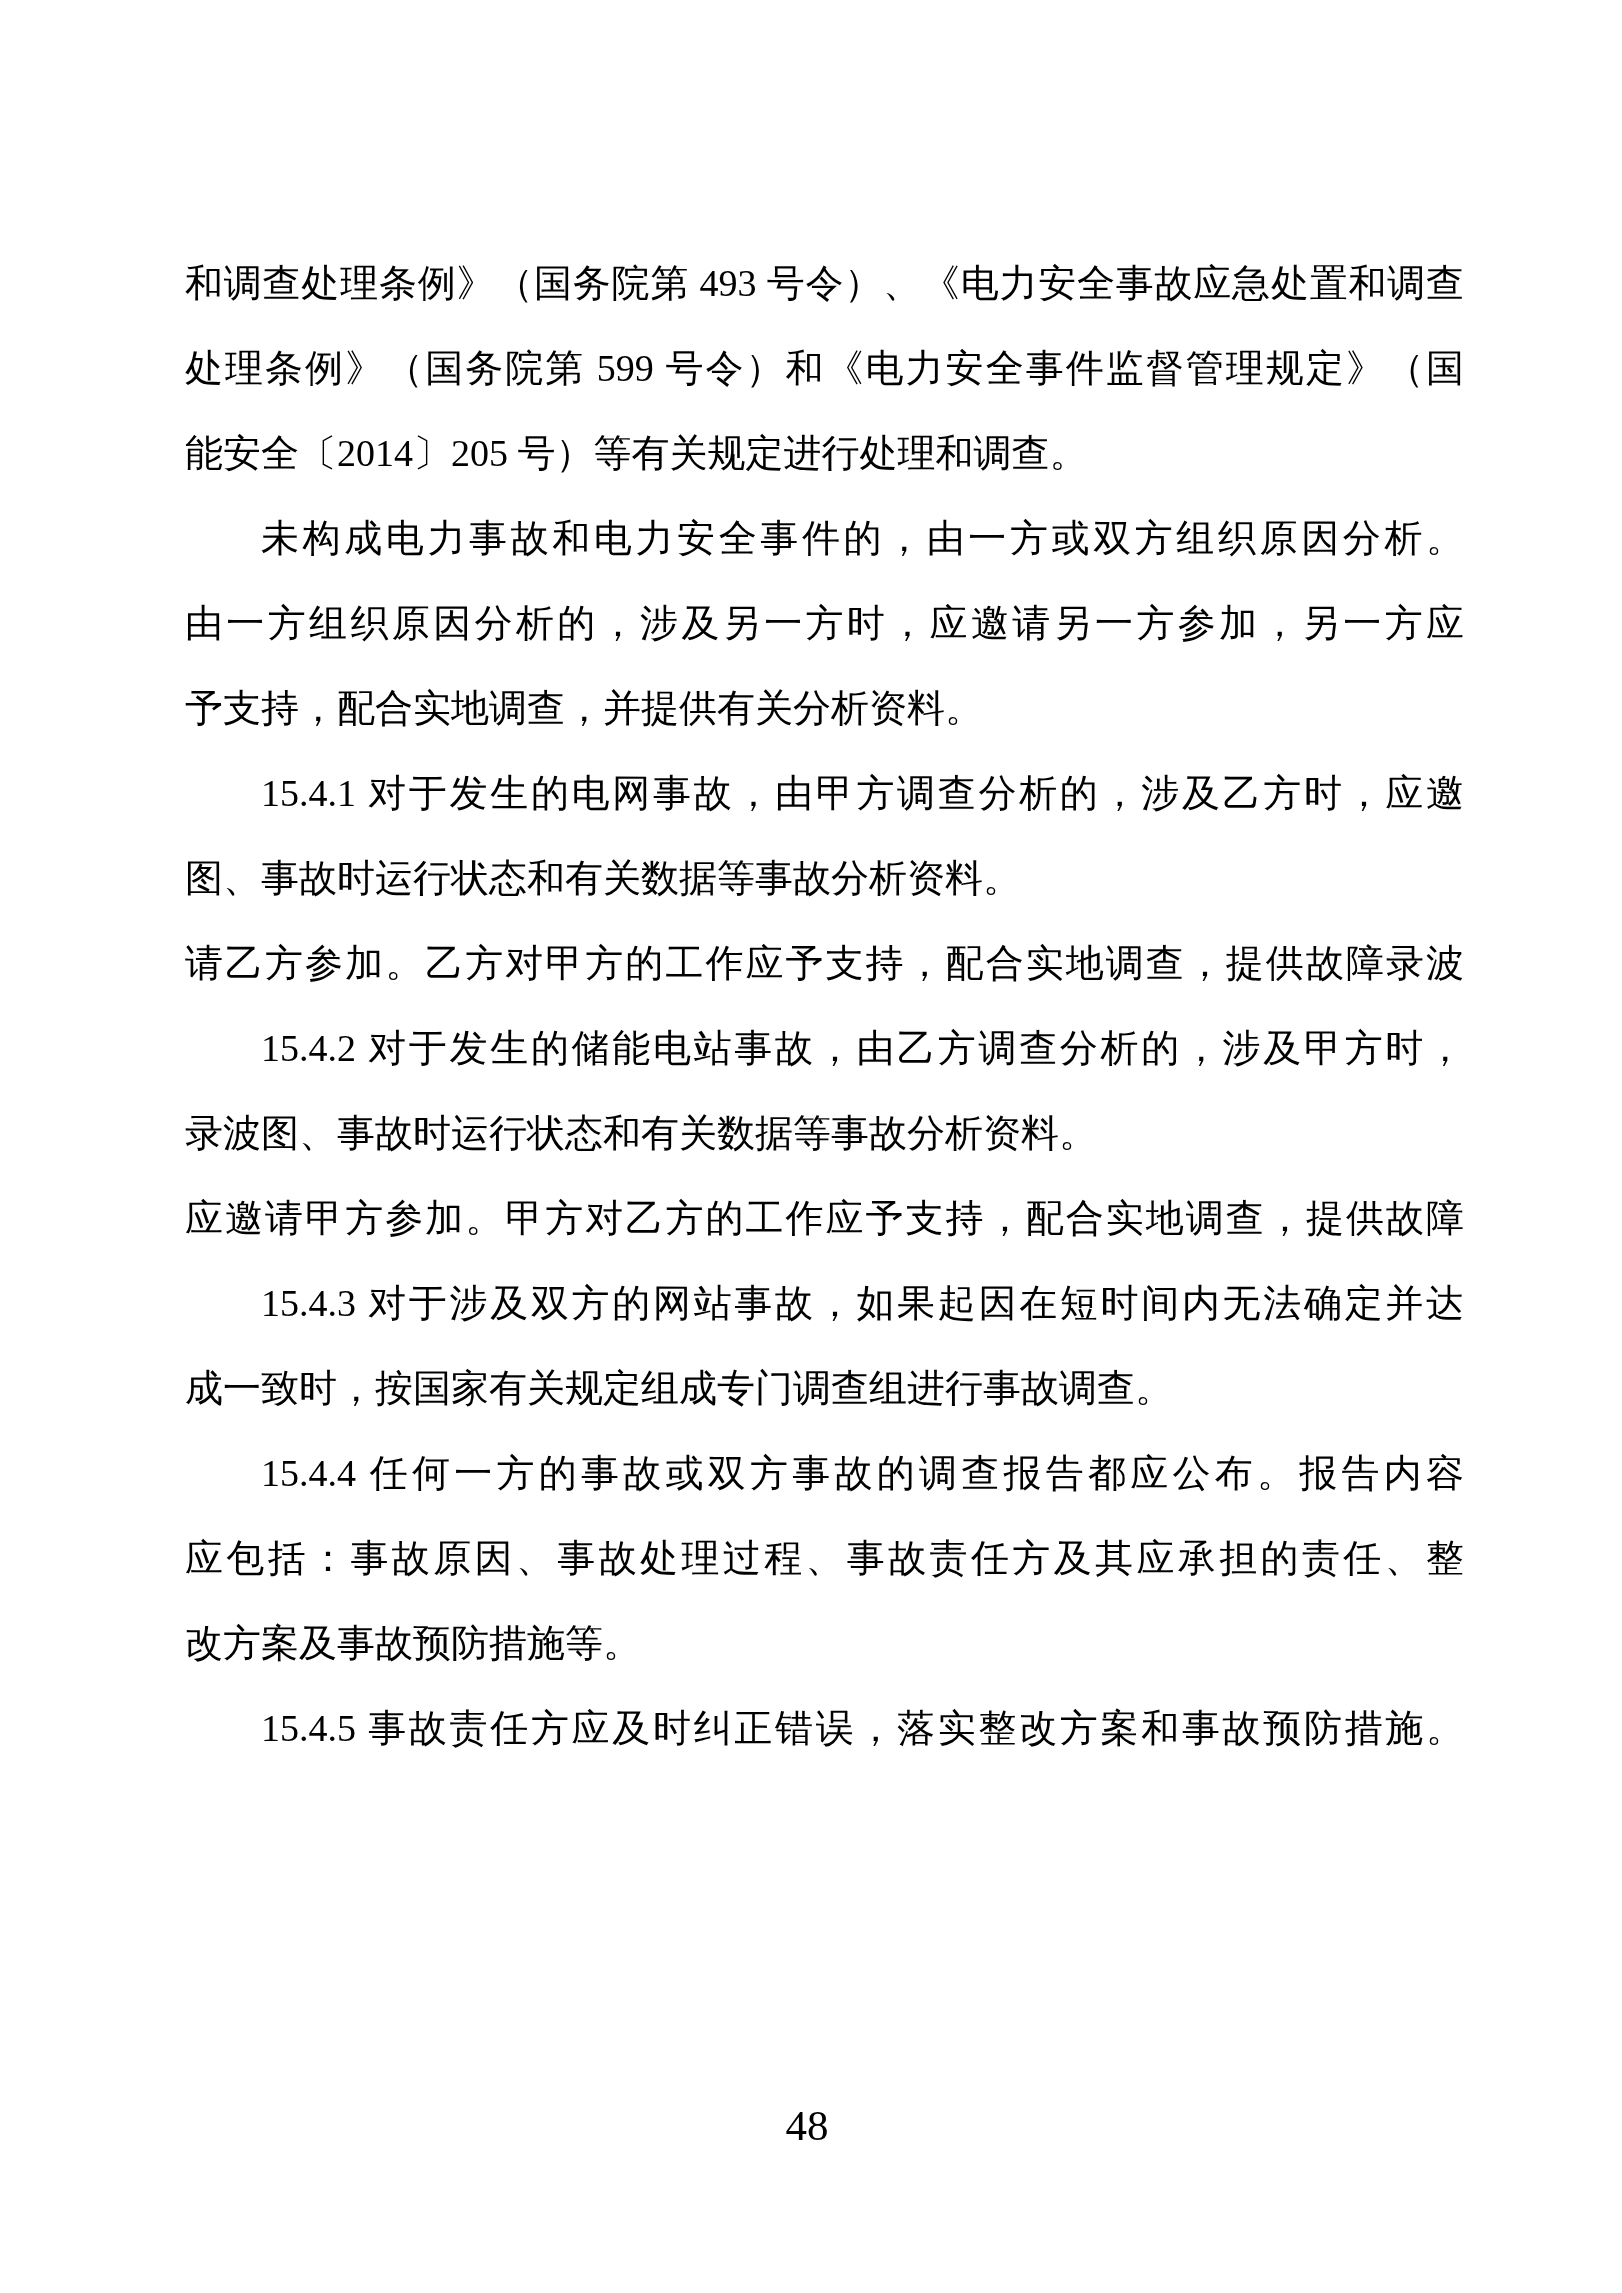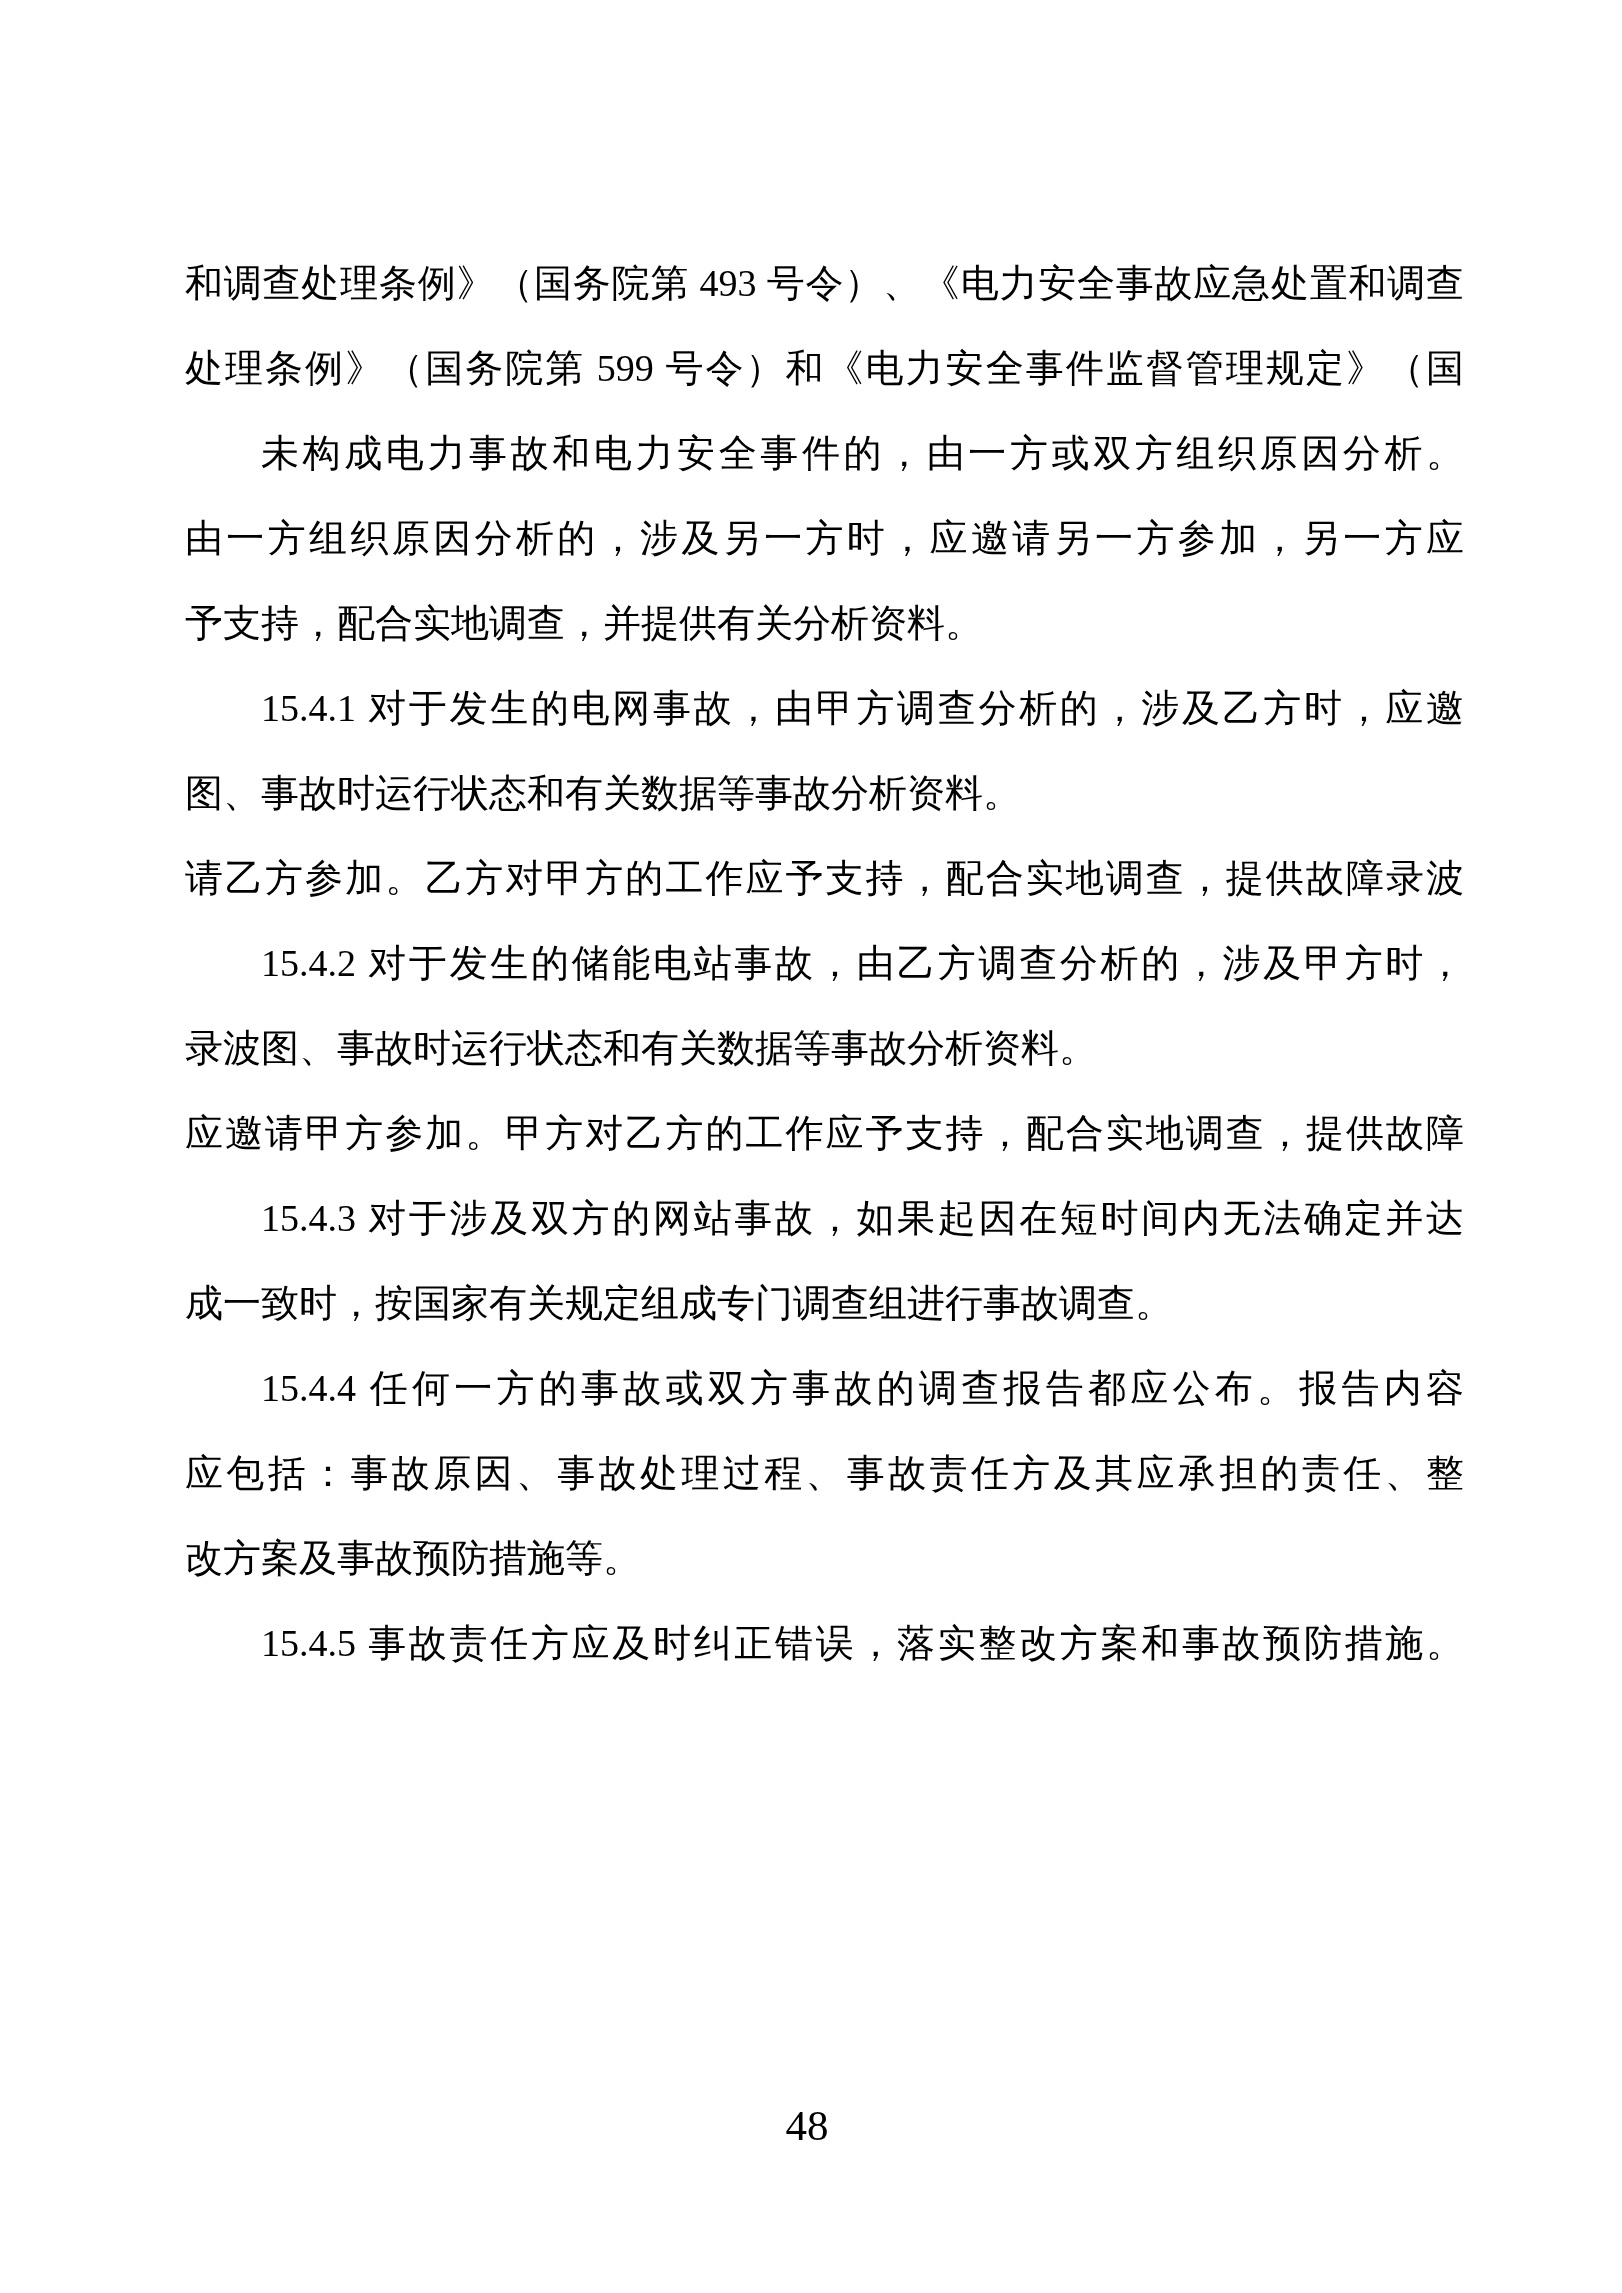--- a/index.html
+++ b/index.html
@@ -54,20 +54,21 @@
   }
 </style>
 </head>
 <body>
 
 <div class="page">
   <div class="text-block" id="text-block">
       <div class="para">
         <div class="line">和调查处理条例》（国务院第 493 号令）、《电力安全事故应急处置和调查</div>
         <div class="line">处理条例》（国务院第 599 号令）和《电力安全事件监督管理规定》（国</div>
+        <div class="line last">能安全〔2014〕205 号）等有关规定进行处理和调查。</div>
       </div>
       <div class="para">
         <div class="line indent">未构成电力事故和电力安全事件的，由一方或双方组织原因分析。</div>
         <div class="line">由一方组织原因分析的，涉及另一方时，应邀请另一方参加，另一方应</div>
         <div class="line last">予支持，配合实地调查，并提供有关分析资料。</div>
       </div>
       <div class="para">
         <div class="line indent">15.4.1 对于发生的电网事故，由甲方调查分析的，涉及乙方时，应邀</div>
         <div class="line last">图、事故时运行状态和有关数据等事故分析资料。</div>
         <div class="line">请乙方参加。乙方对甲方的工作应予支持，配合实地调查，提供故障录波</div>

